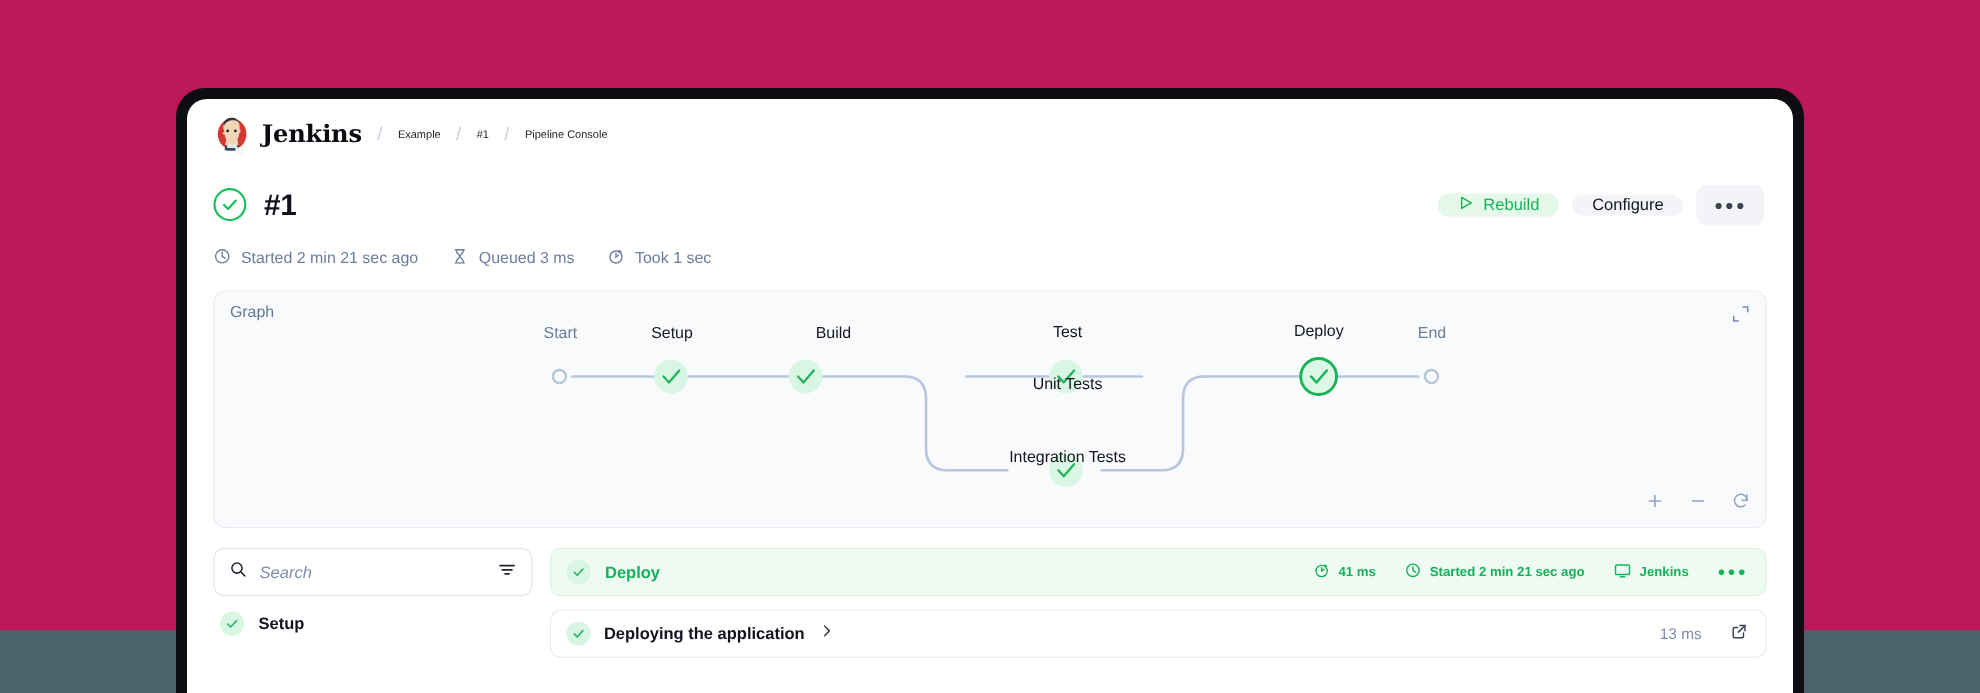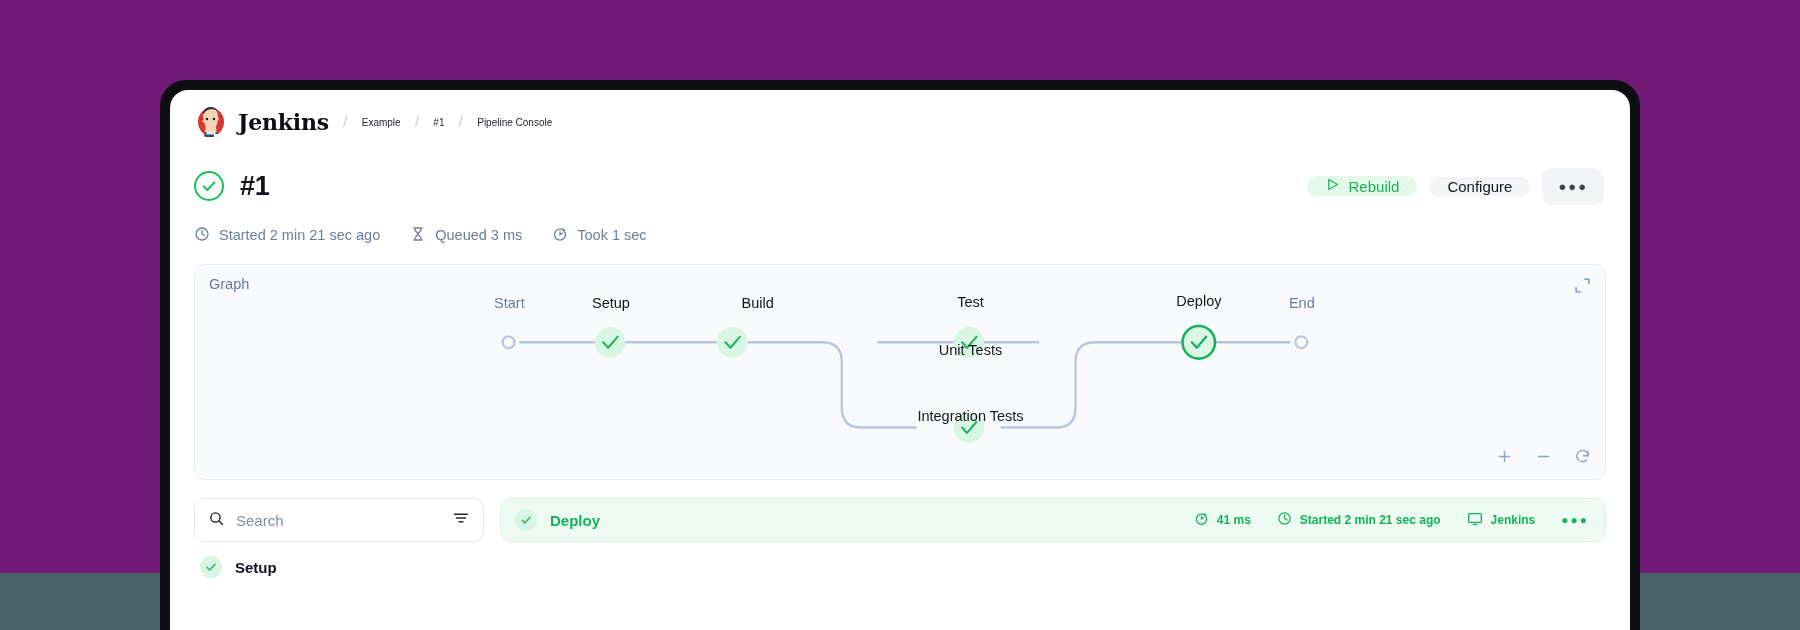--- a/index.html
+++ b/index.html
@@ -5,21 +5,21 @@
   * { box-sizing: border-box; margin: 0; padding: 0; }
   html, body {
     width: 1800px; height: 630px;
     overflow: hidden;
     background: #4a6269;
     font-family: "Liberation Sans", sans-serif;
   }
   #root {
     position: relative;
     width: 1800px; height: 573px;
-    background: #701a75;
+    background: #be185d;
   }
 
   
   .device {
     position: absolute;
     left: 160px; top: 80px;
     width: 1480px; height: 630px;
     background: #0d0d12;
     border-radius: 26px;
     padding: 10px;
@@ -143,20 +143,21 @@
   .search-box {
     height: 44px; border: 1px solid #e2e7ef; border-radius: 10px;
     display: flex; align-items: center; padding: 0 13px; gap: 11px;
     background: #fff;
   }
   .search-box input {
     border: none; outline: none; flex: 1;
     font-size: 15px; color: #13161d;
     font-family: "Liberation Sans", sans-serif;
     background: transparent;
+    font-style: italic;
   }
   .search-box input::placeholder { color: #7d8ead; }
   .stage-item {
     display: flex; align-items: center; gap: 13px;
     padding: 14px 6px 0 6px;
   }
   .chip {
     width: 22px; height: 22px; border-radius: 50%;
     background: #d9f5e3; color: #22b35f;
     display: flex; align-items: center; justify-content: center;
@@ -422,18 +423,41 @@
                     <rect x="2.5" y="4" width="19" height="13" rx="1.6"></rect>
                       <line x1="9" y1="20" x2="15" y2="20"></line>
                   </svg>
                 </span>
                 <span>Jenkins</span>
               </span>
               <span class="step-dots">●●●</span>
             </div>
           </div>
 
+          <div class="substep">
+            <span class="chip">
+              <svg width="12" height="12" viewBox="0 0 24 24" fill="none" stroke="currentColor" stroke-width="2.8" stroke-linecap="round" stroke-linejoin="round">
+                  <polyline points="4,12.5 9.5,18 20,6.5"></polyline>
+                </svg>
+            </span>
+            <span class="substep-title">Deploying the application</span>
+            <span style="color:#3b4250;">
+              <svg width="15" height="15" viewBox="0 0 24 24" fill="none" stroke="currentColor" stroke-width="2.2" stroke-linecap="round" stroke-linejoin="round">
+                  <polyline points="9,5 16,12 9,19"></polyline>
+                </svg>
+            </span>
+            <div class="substep-right">
+              <span class="substep-time">13 ms</span>
+              <span style="color:#3b4250;">
+                <svg width="16" height="16" viewBox="0 0 24 24" fill="none" stroke="currentColor" stroke-width="2" stroke-linecap="round" stroke-linejoin="round">
+                  <path d="M13 4h7v7"></path>
+                    <path d="M20 4l-9 9"></path>
+                    <path d="M18 14v5a1.6 1.6 0 0 1-1.6 1.6H5.6A1.6 1.6 0 0 1 4 19V8.2A1.6 1.6 0 0 1 5.6 6.6H10"></path>
+                </svg>
+              </span>
+            </div>
+          </div>
         </div>
       </div>
 
     </div>
   </div>
 </div>
 
 </body></html>

